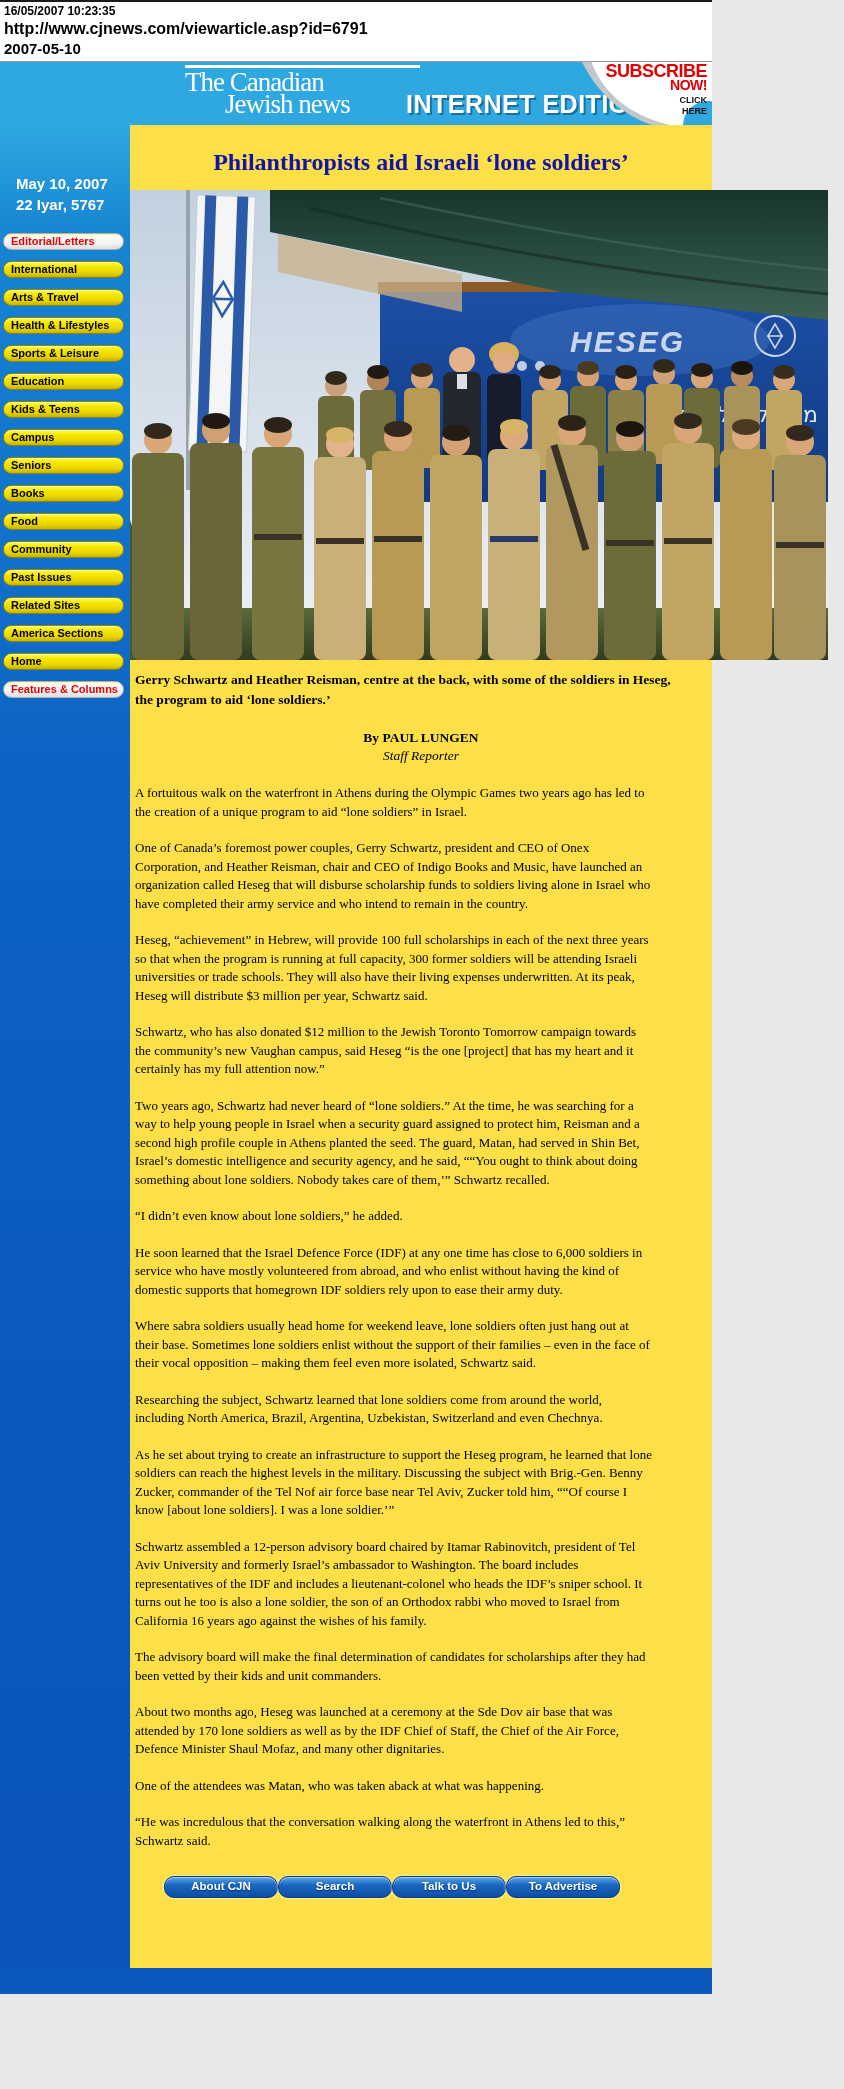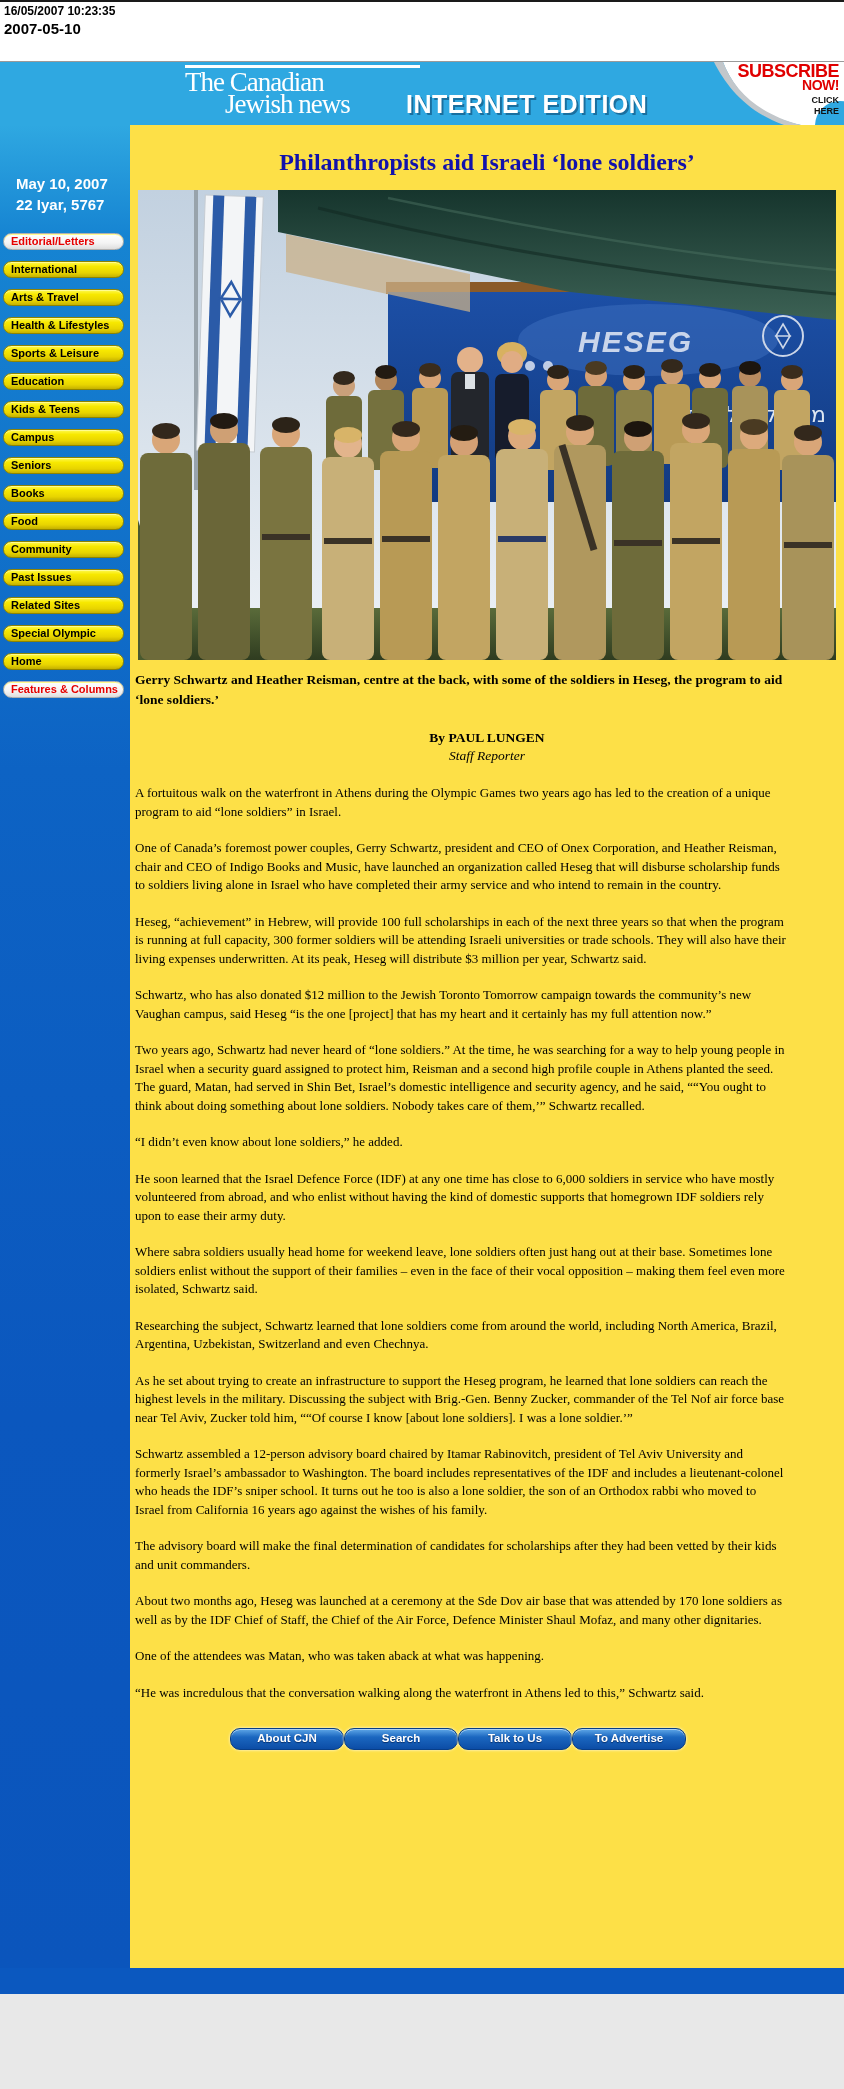--- a/index.html
+++ b/index.html
@@ -1,17 +1,17 @@
 <!DOCTYPE html>
 <html><head>
 <meta charset="utf-8">
 <style>
   html,body{margin:0;padding:0;}
   body{background:#e8e8e8;min-height:2089px;width:844px;font-family:"Liberation Sans",sans-serif;}
-  .page{width:844px;}
+  .page{width:712px;}
 
   
   .topbar{background:#ffffff;border-top:2px solid #1a1a1a;border-bottom:1px solid #9a9a9a;height:62px;padding:2px 0 0 4px;box-sizing:border-box;}
   .topbar .ts{font-size:12px;font-weight:bold;color:#000;line-height:15px;}
   .topbar .url{font-size:16px;font-weight:bold;color:#000;line-height:20px;}
   .topbar .cdate{font-size:15px;font-weight:bold;color:#000;line-height:19px;}
 
   
   .header{position:relative;height:63px;background:#2fa8e1;overflow:hidden;}
   .logo{position:absolute;left:185px;top:3px;color:#fff;font-family:"Liberation Serif",serif;cursor:pointer;}
@@ -53,20 +53,21 @@
 
   .footbar{height:26px;background:#0b58bf;}
 </style>
 </head>
 <body>
 
 <div class="page">
 
   <div class="topbar">
     <div class="ts">16/05/2007 10:23:35</div>
+    <div class="url">http://www.cjnews.com/viewarticle.asp?id=6791</div>
     <div class="cdate">2007-05-10</div>
   </div>
 
   <div class="header">
     <div class="logo">
       <div class="logo-rule"></div>
       <div class="logo-l1">The Canadian</div>
       <div class="logo-l2">Jewish news</div>
     </div>
     <div class="edition">
@@ -101,21 +102,21 @@
         <div class="sbtn">Sports &amp; Leisure</div>
         <div class="sbtn">Education</div>
         <div class="sbtn">Kids &amp; Teens</div>
         <div class="sbtn">Campus</div>
         <div class="sbtn">Seniors</div>
         <div class="sbtn">Books</div>
         <div class="sbtn">Food</div>
         <div class="sbtn">Community</div>
         <div class="sbtn">Past Issues</div>
         <div class="sbtn">Related Sites</div>
-        <div class="sbtn">Special Olympic</div>
+        <div class="sbtn">America Sections</div>
         <div class="sbtn">Home</div>
         <div class="sbtn hl">Features &amp; Columns</div>
       </div>
     </div>
 
     <div class="content">
       <h1>Philanthropists aid Israeli ‘lone soldiers’</h1>
 
       <div class="photo">
         <svg width="698" height="470" viewBox="0 0 698 470">

